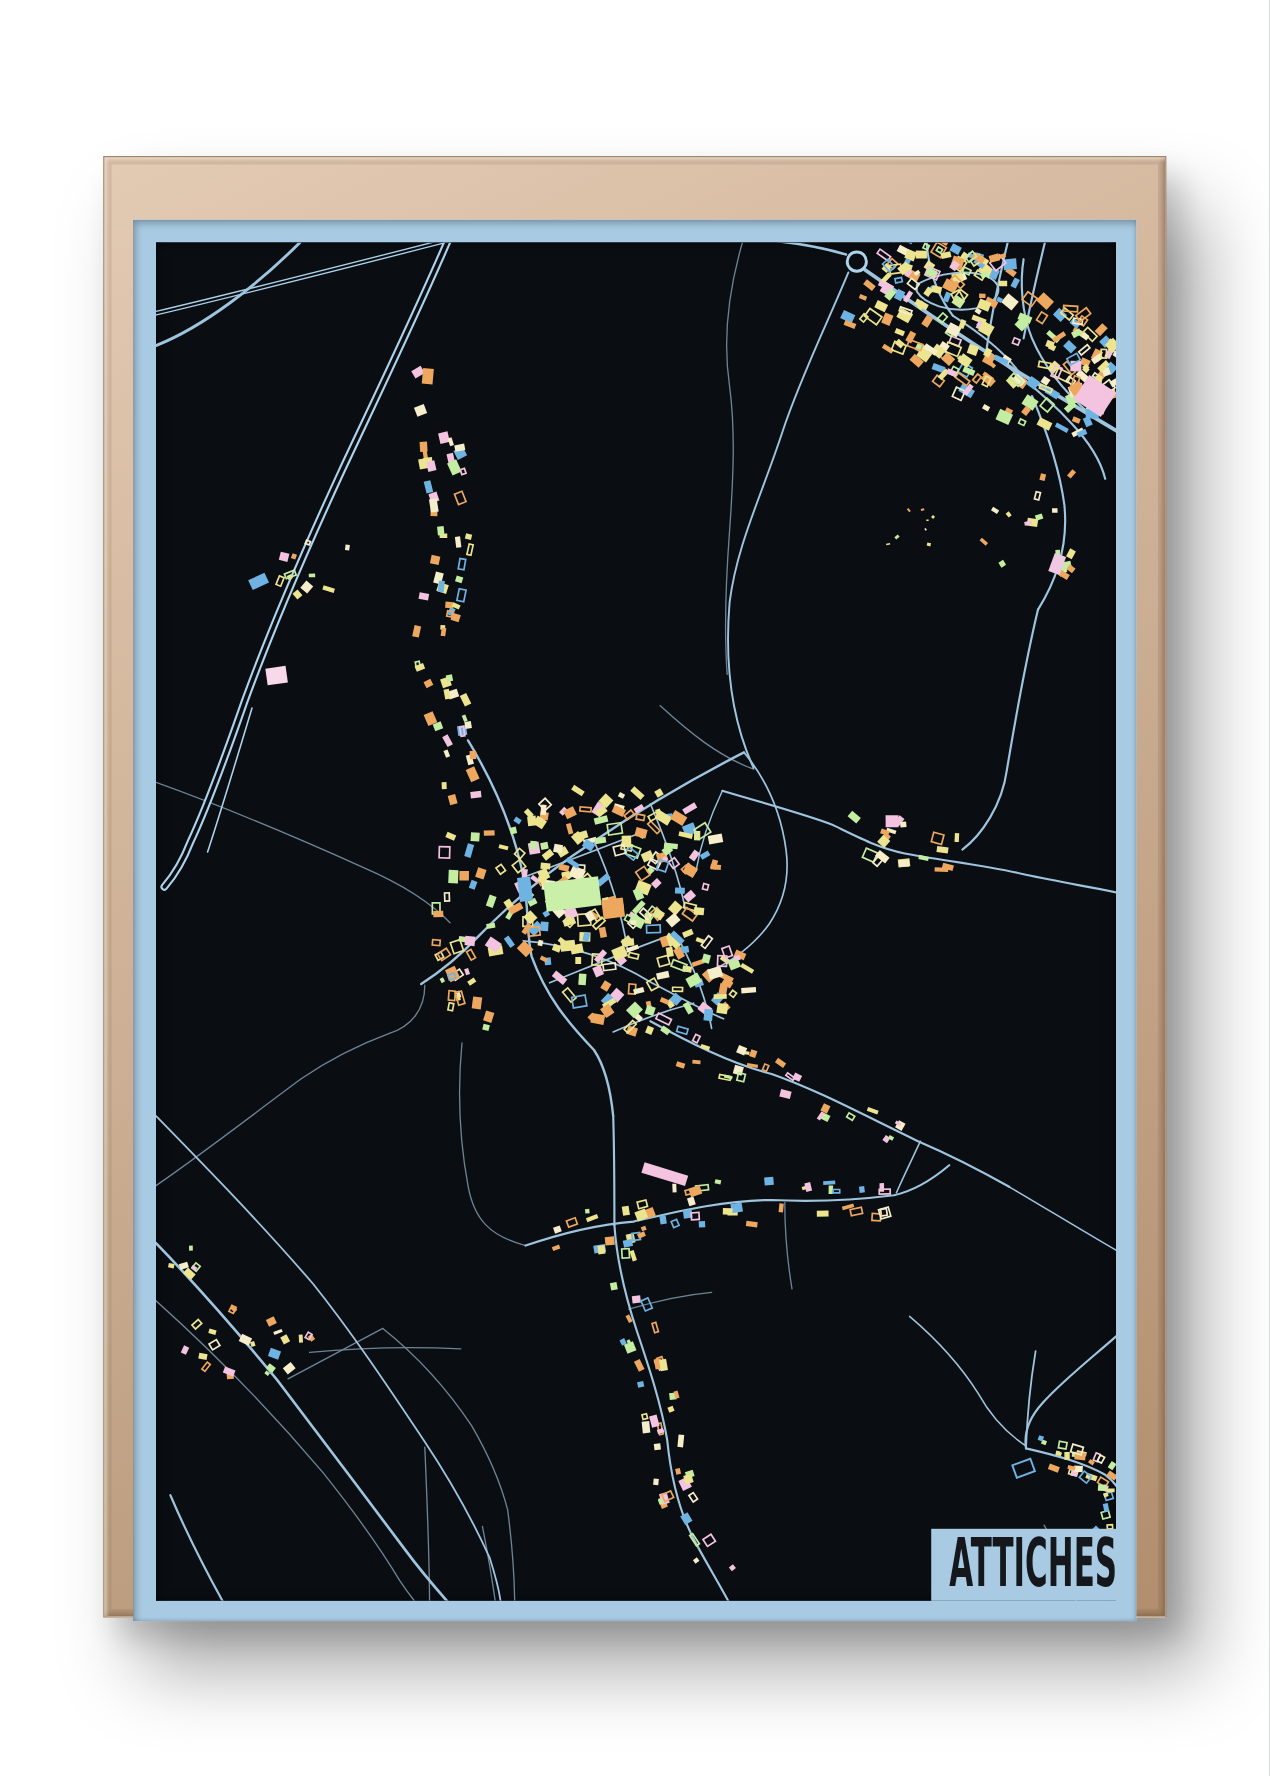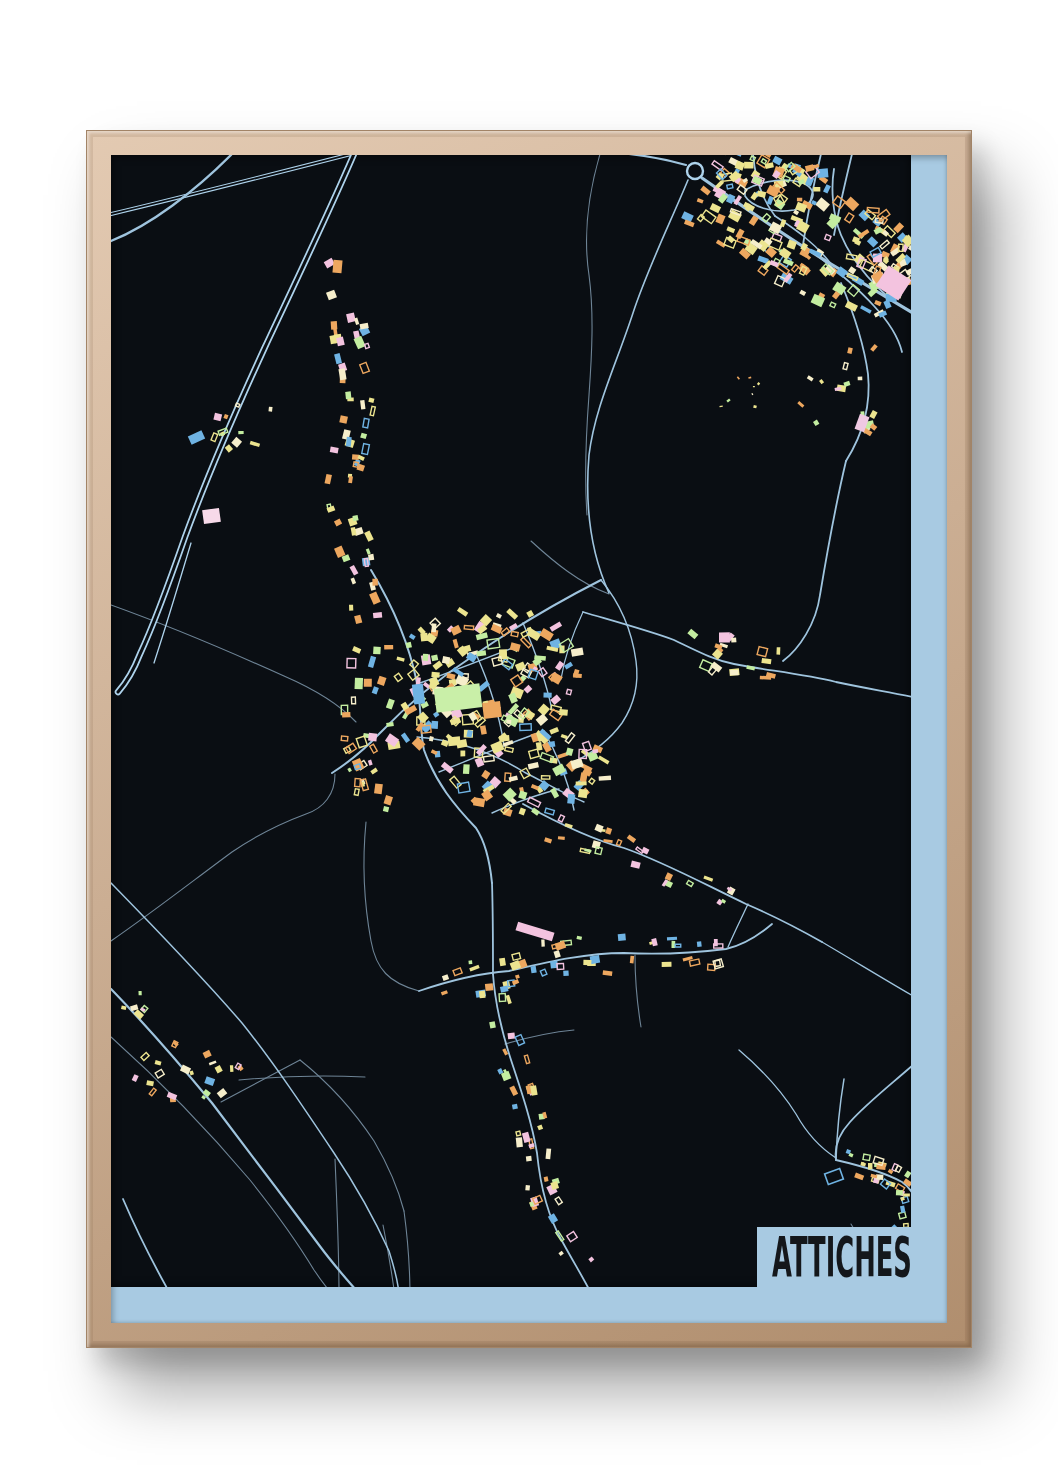--- a/index.html
+++ b/index.html
@@ -15,22 +15,23 @@
     background:linear-gradient(155deg,var(--wood1) 0%,var(--wood2) 48%,var(--wood3) 100%);
     border:1px solid #a28467;
     box-shadow:
       30px 44px 60px rgba(0,0,0,.34),
       12px 16px 22px rgba(0,0,0,.16),
       inset 2px 2px 3px rgba(255,250,243,.55),
       inset -2px -2px 4px rgba(96,68,44,.45),
       inset 0 0 0 6px rgba(116,88,60,.14);
   }
   .mat{
-    width:100%;height:100%;box-sizing:border-box;background:var(--mat);
+    width:100%;height:100%;box-sizing:border-box;padding:19px;background:var(--mat);
     box-shadow:inset 2px 3px 6px rgba(0,0,0,.28), inset -1px -1px 3px rgba(0,0,0,.12);
+    margin-top:28px;
   }
   .map{
     position:relative;width:800px;height:1132px;background:var(--mapbg);
     box-shadow:inset 0 0 10px rgba(0,0,0,.7);
   }
   .map svg{display:block;width:800px;height:1132px;}
   .title-band{
     position:absolute;right:0;bottom:0;width:154px;height:60px;background:var(--mat);
     display:flex;align-items:center;overflow:visible;
   }

